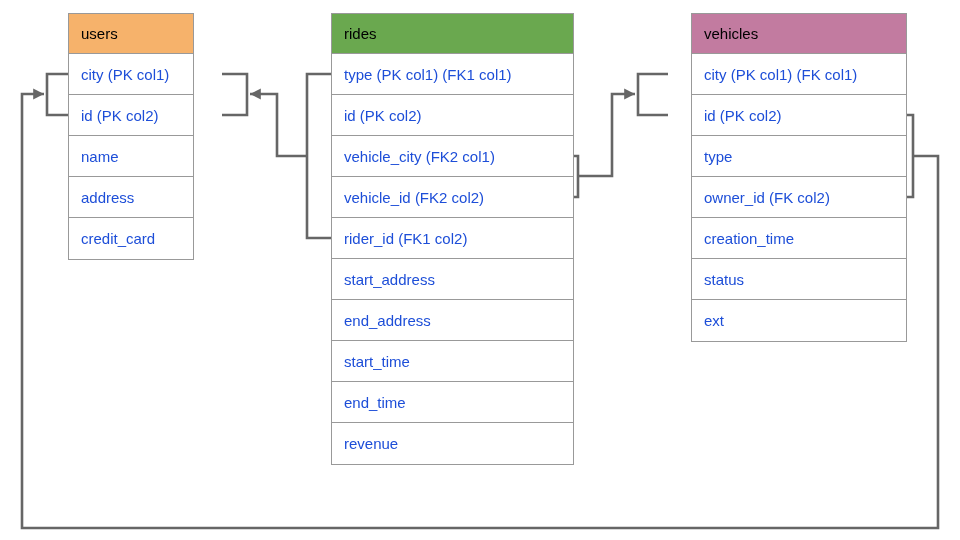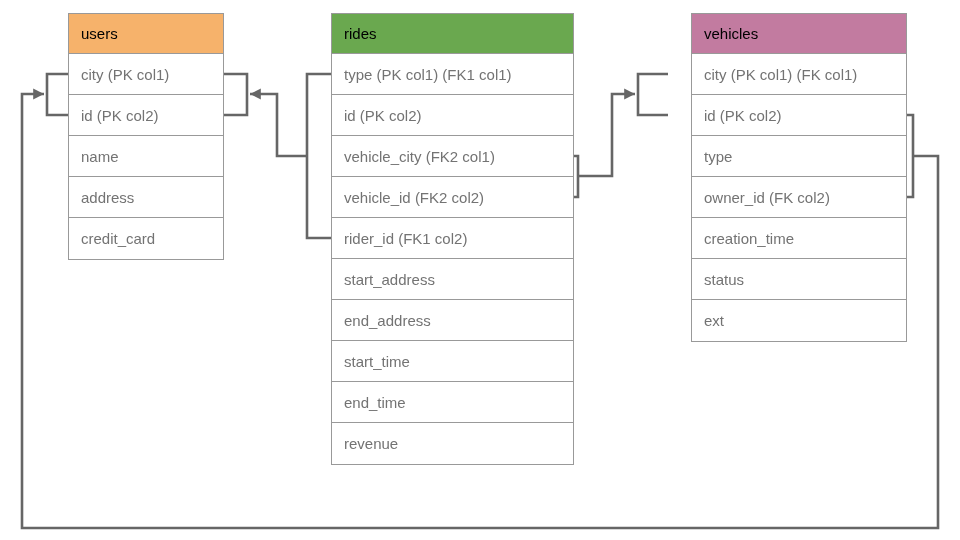--- a/index.html
+++ b/index.html
@@ -42,21 +42,21 @@
     font-size: 15px;
     color: #000;
   }
   .trow {
     height: 41px;
     display: flex;
     align-items: center;
     padding-left: 12px;
     border-bottom: 1px solid var(--border-color);
     font-size: 15px;
-    color: #737373;
+    color: #1d4ed8;
     background: #fff;
     white-space: nowrap;
   }
   .trow:last-child { border-bottom: none; }
 </style>
 </head>
 <body>
 
 <div class="canvas">
 
@@ -79,21 +79,21 @@
       <path class="conn" d="M578,176 H612 V94 H635" marker-end="url(#arrowhead)"></path>
     </g>
 
     <g>
       <path class="conn" d="M883,115 H913 V197 H883"></path>
       <path class="conn" d="M68,74 H47 V115 H68"></path>
       <path class="conn" d="M913,156 H938 V528 H22 V94 H44" marker-end="url(#arrowhead)"></path>
     </g>
   </svg>
 
-  <div class="table" style="left:68px; top:13px; width:156px;">
+  <div class="table" style="left:68px; top:13px; width:126px;">
     <div class="thead" style="background-color: rgb(246, 178, 107);">
       <span>users</span>
     </div>
     <div class="trow">city (PK col1)</div>
     <div class="trow">id (PK col2)</div>
     <div class="trow">name</div>
     <div class="trow">address</div>
     <div class="trow">credit_card</div>
   </div>
 

